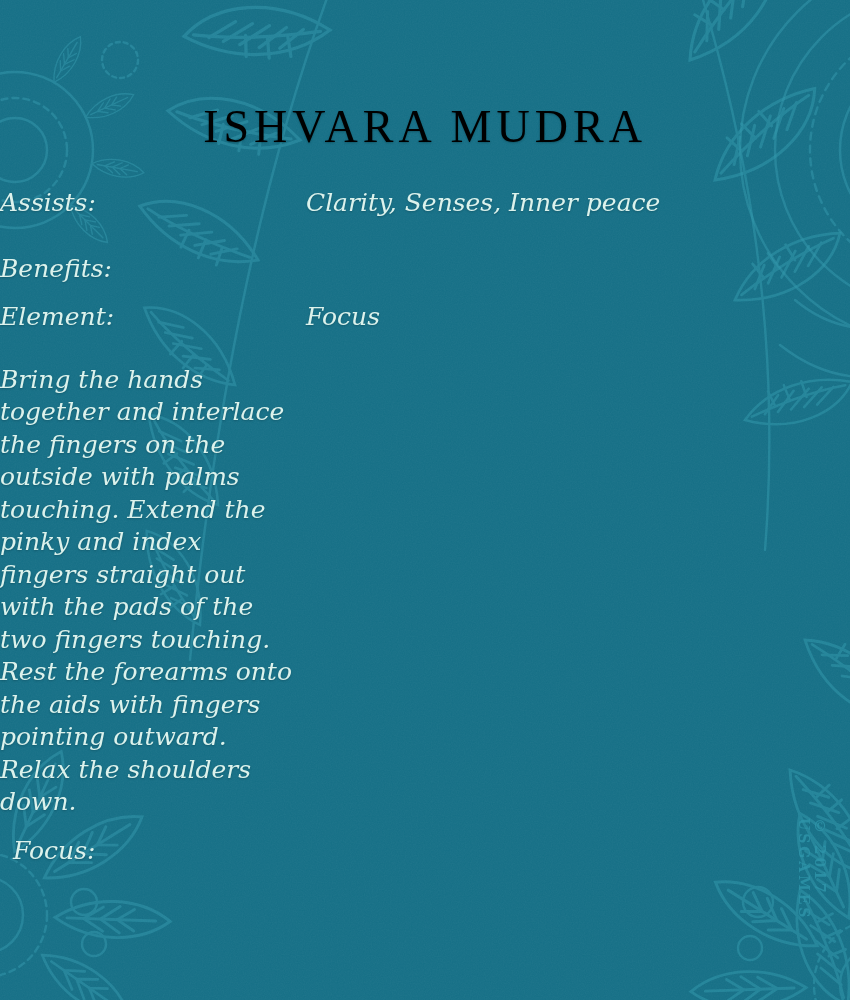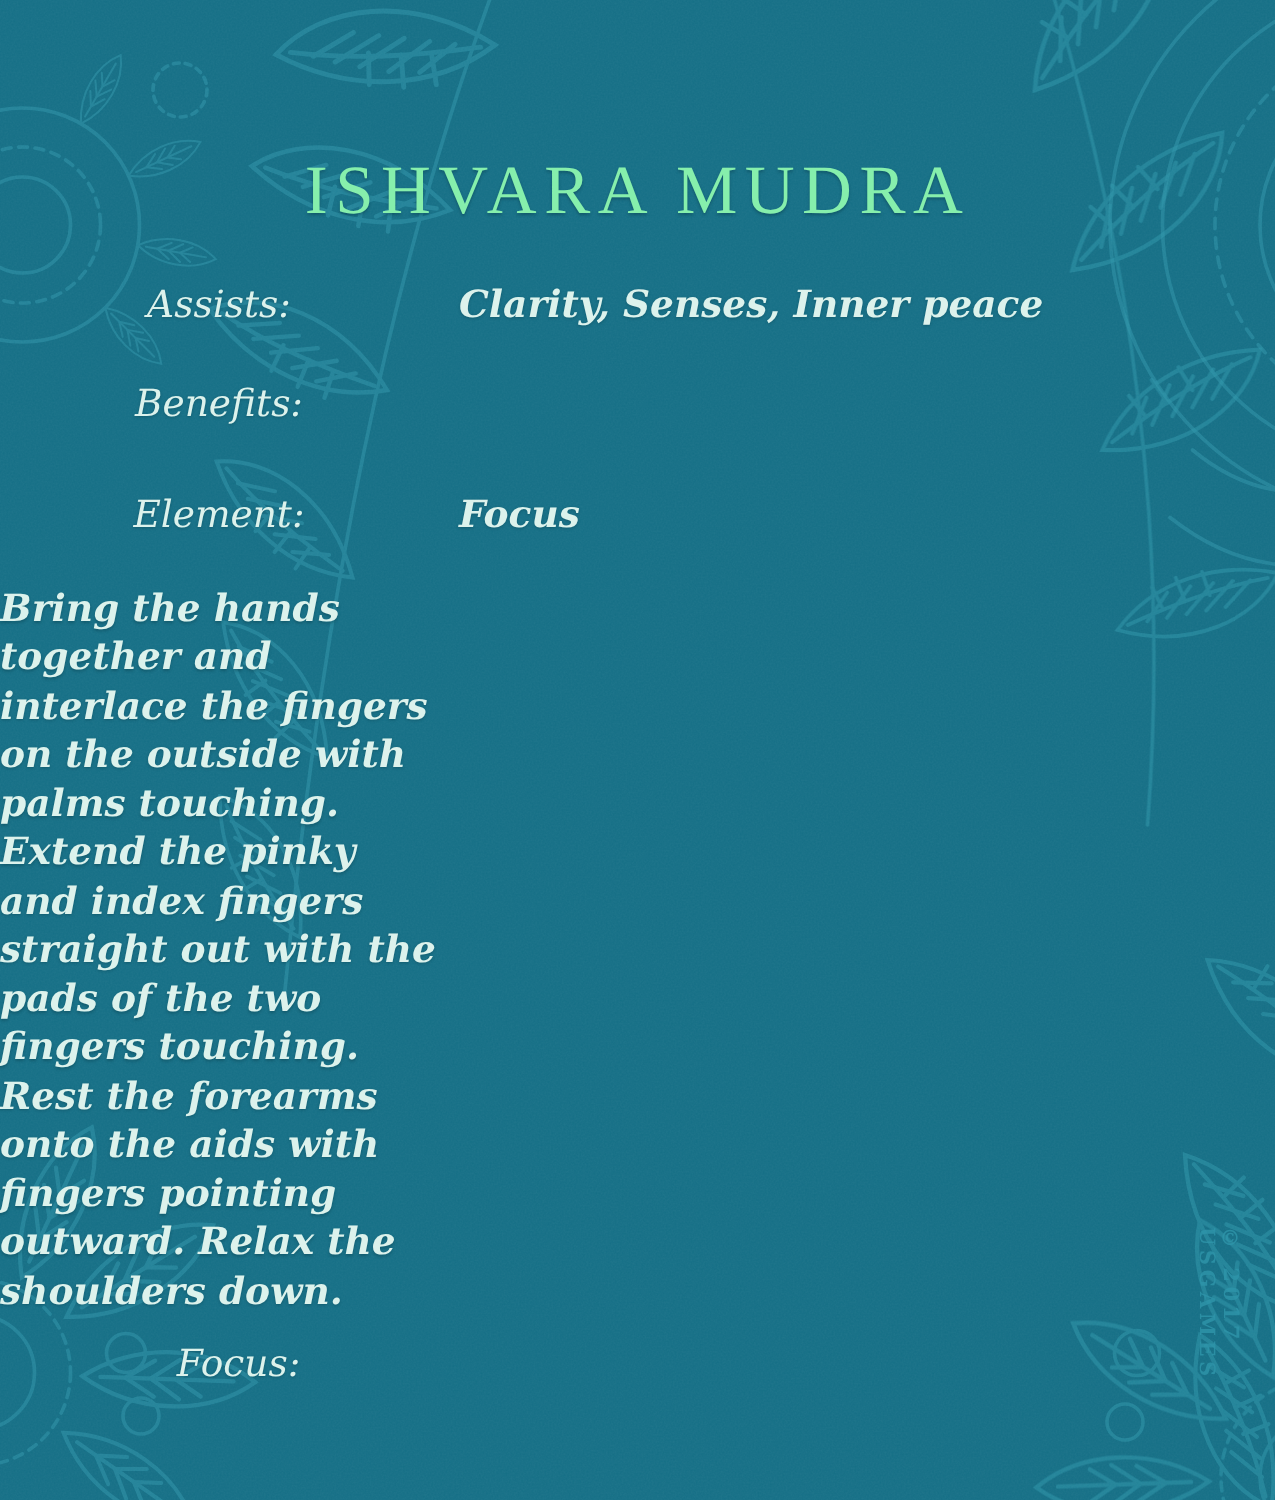--- a/index.html
+++ b/index.html
@@ -32,37 +32,37 @@
     padding-top: 100px;
     color: #dcf2ec;
   }
   .title {
     margin: 0 0 34px 0;
     text-align: center;
     font-family: "Liberation Serif", "DejaVu Serif", serif;
     font-weight: 400;
     font-size: 46px;
     letter-spacing: 5px;
-    color: #86efac;
+    color: #000000;
     text-shadow: 0 1px 2px rgba(0,40,50,0.35);
   }
   .rows { display: flex; flex-direction: column; }
   .row {
     display: grid;
     grid-template-columns: 292px 1fr;
     column-gap: 14px;
     font-style: italic;
     font-size: 25px;
     line-height: 1.3;
     text-shadow: 0 1px 2px rgba(0,40,50,0.3);
   }
-  .row .label { text-align: center; white-space: nowrap; }
-  .row .value { max-width: 452px; font-weight: bold; }
+  .row .label { text-align: left; white-space: nowrap; }
+  .row .value { max-width: 452px; }
   .row-benefits { margin-top: 33px; }
-  .row-element { margin-top: 42px; }
+  .row-element { margin-top: 16px; }
   .row-instructions { margin-top: 30px; }
   .row-focus { margin-top: 16px; padding-left: 13px; }
   .watermark {
     position: absolute;
     z-index: 1;
     right: 22px;
     top: 818px;
     writing-mode: vertical-rl;
     font-family: "DejaVu Serif", serif;
     font-weight: bold;

